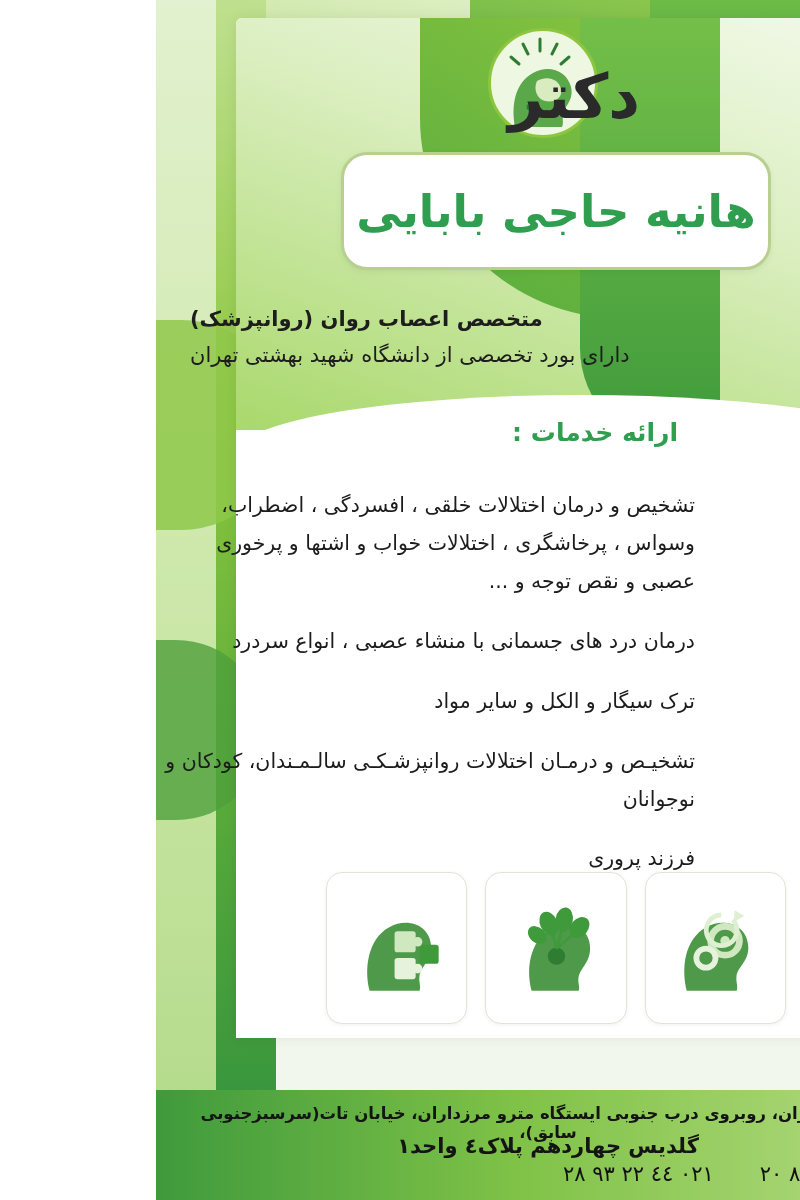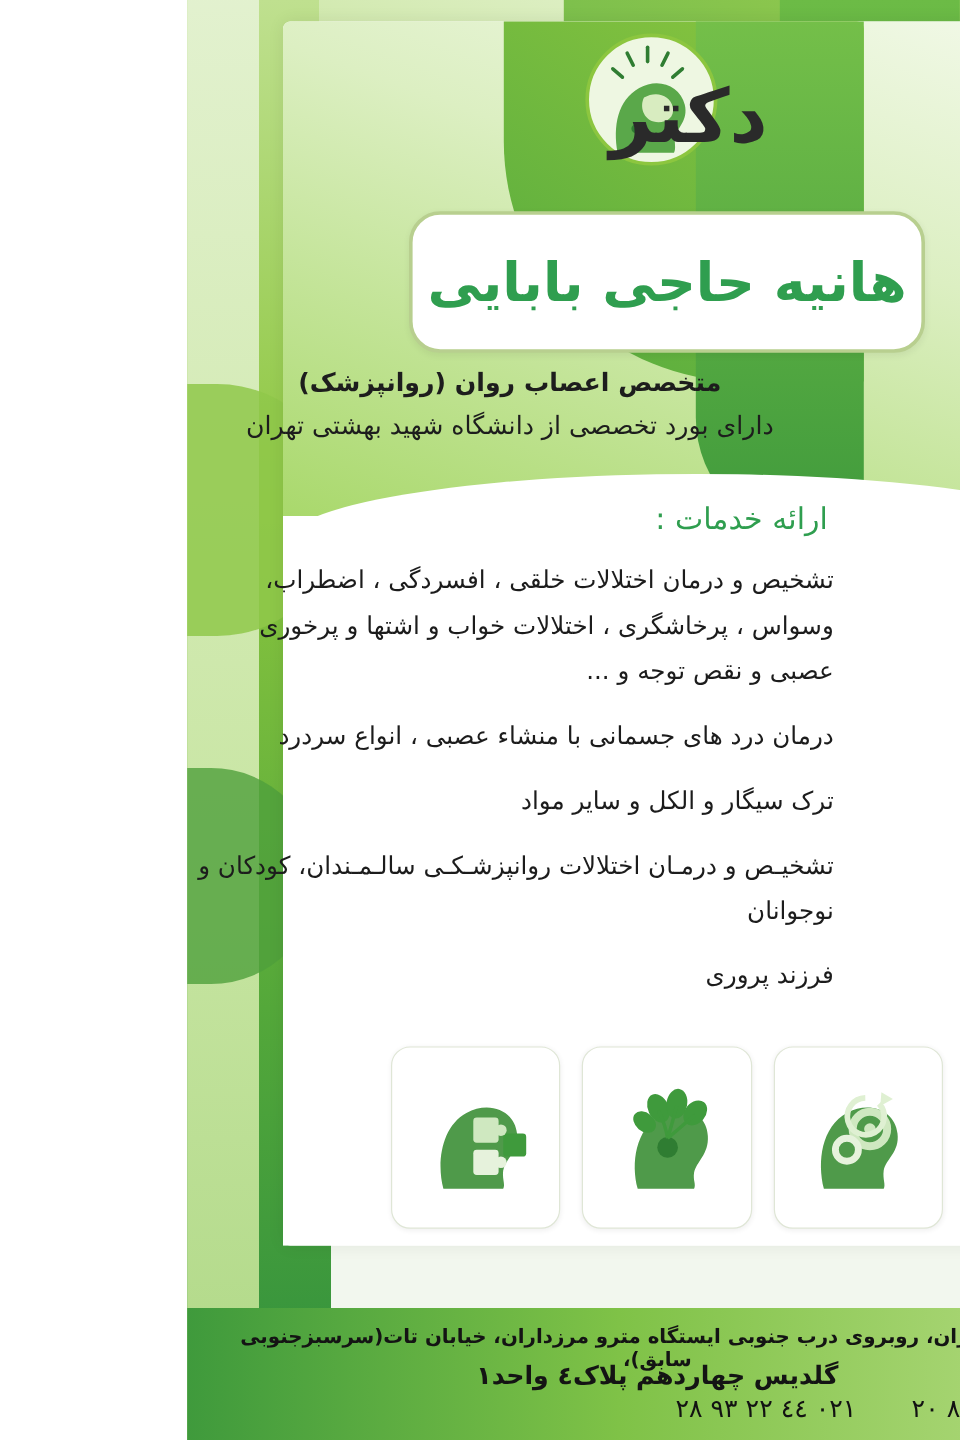--- a/index.html
+++ b/index.html
@@ -96,44 +96,43 @@
     letter-spacing: 0;
   }
   .name-box {
     position: absolute; left: 185px; top: 152px;
     width: 430px; height: 118px;
     background: #ffffff;
     border: 3px solid #b8cf8f;
     border-radius: 26px;
     display: flex; align-items: center; justify-content: center;
     box-shadow: 0 2px 6px rgba(0,0,0,.06);
-    margin-top: 24px;
   }
   .name-box .name {
     font-size: 45px; font-weight: 700; color: #2f9e4f;
   }
   .subtitle-wrap {
     position: absolute; right: 140px; top: 300px; width: 470px;
-    text-align: center;
+    text-align: left;
   }
   .subtitle-1 { font-size: 21px; font-weight: 700; color: #1d1d1d; line-height: 1.9; }
   .subtitle-2 { font-size: 21px; font-weight: 400; color: #1d1d1d; line-height: 1.5; }
 
   
   .services-title {
-    position: absolute; right: 110px; top: 418px;
-    font-size: 25px; font-weight: 400; color: #2f9e4f;
+    position: absolute; right: 122px; top: 418px;
+    font-size: 25px; font-weight: 700; color: #2f9e4f;
   }
   .services {
     position: absolute; right: 105px; top: 465px; width: 570px;
     text-align: right;
   }
   .svc {
     display: flex; flex-direction: row-reverse; align-items: flex-end;
-    gap: 28px; margin-bottom: 16px;
+    gap: 28px; margin-bottom: 16px; margin-top: 22px;
   }
   .bullet {
     flex: 0 0 auto;
     width: 11px; height: 11px; border-radius: 50%;
     background: #3a9b45; margin-top: 12px;
   }
   .svc-text {
     font-size: 20.5px; color: #1c1c1c; line-height: 1.85; flex: 1;
   }
 

